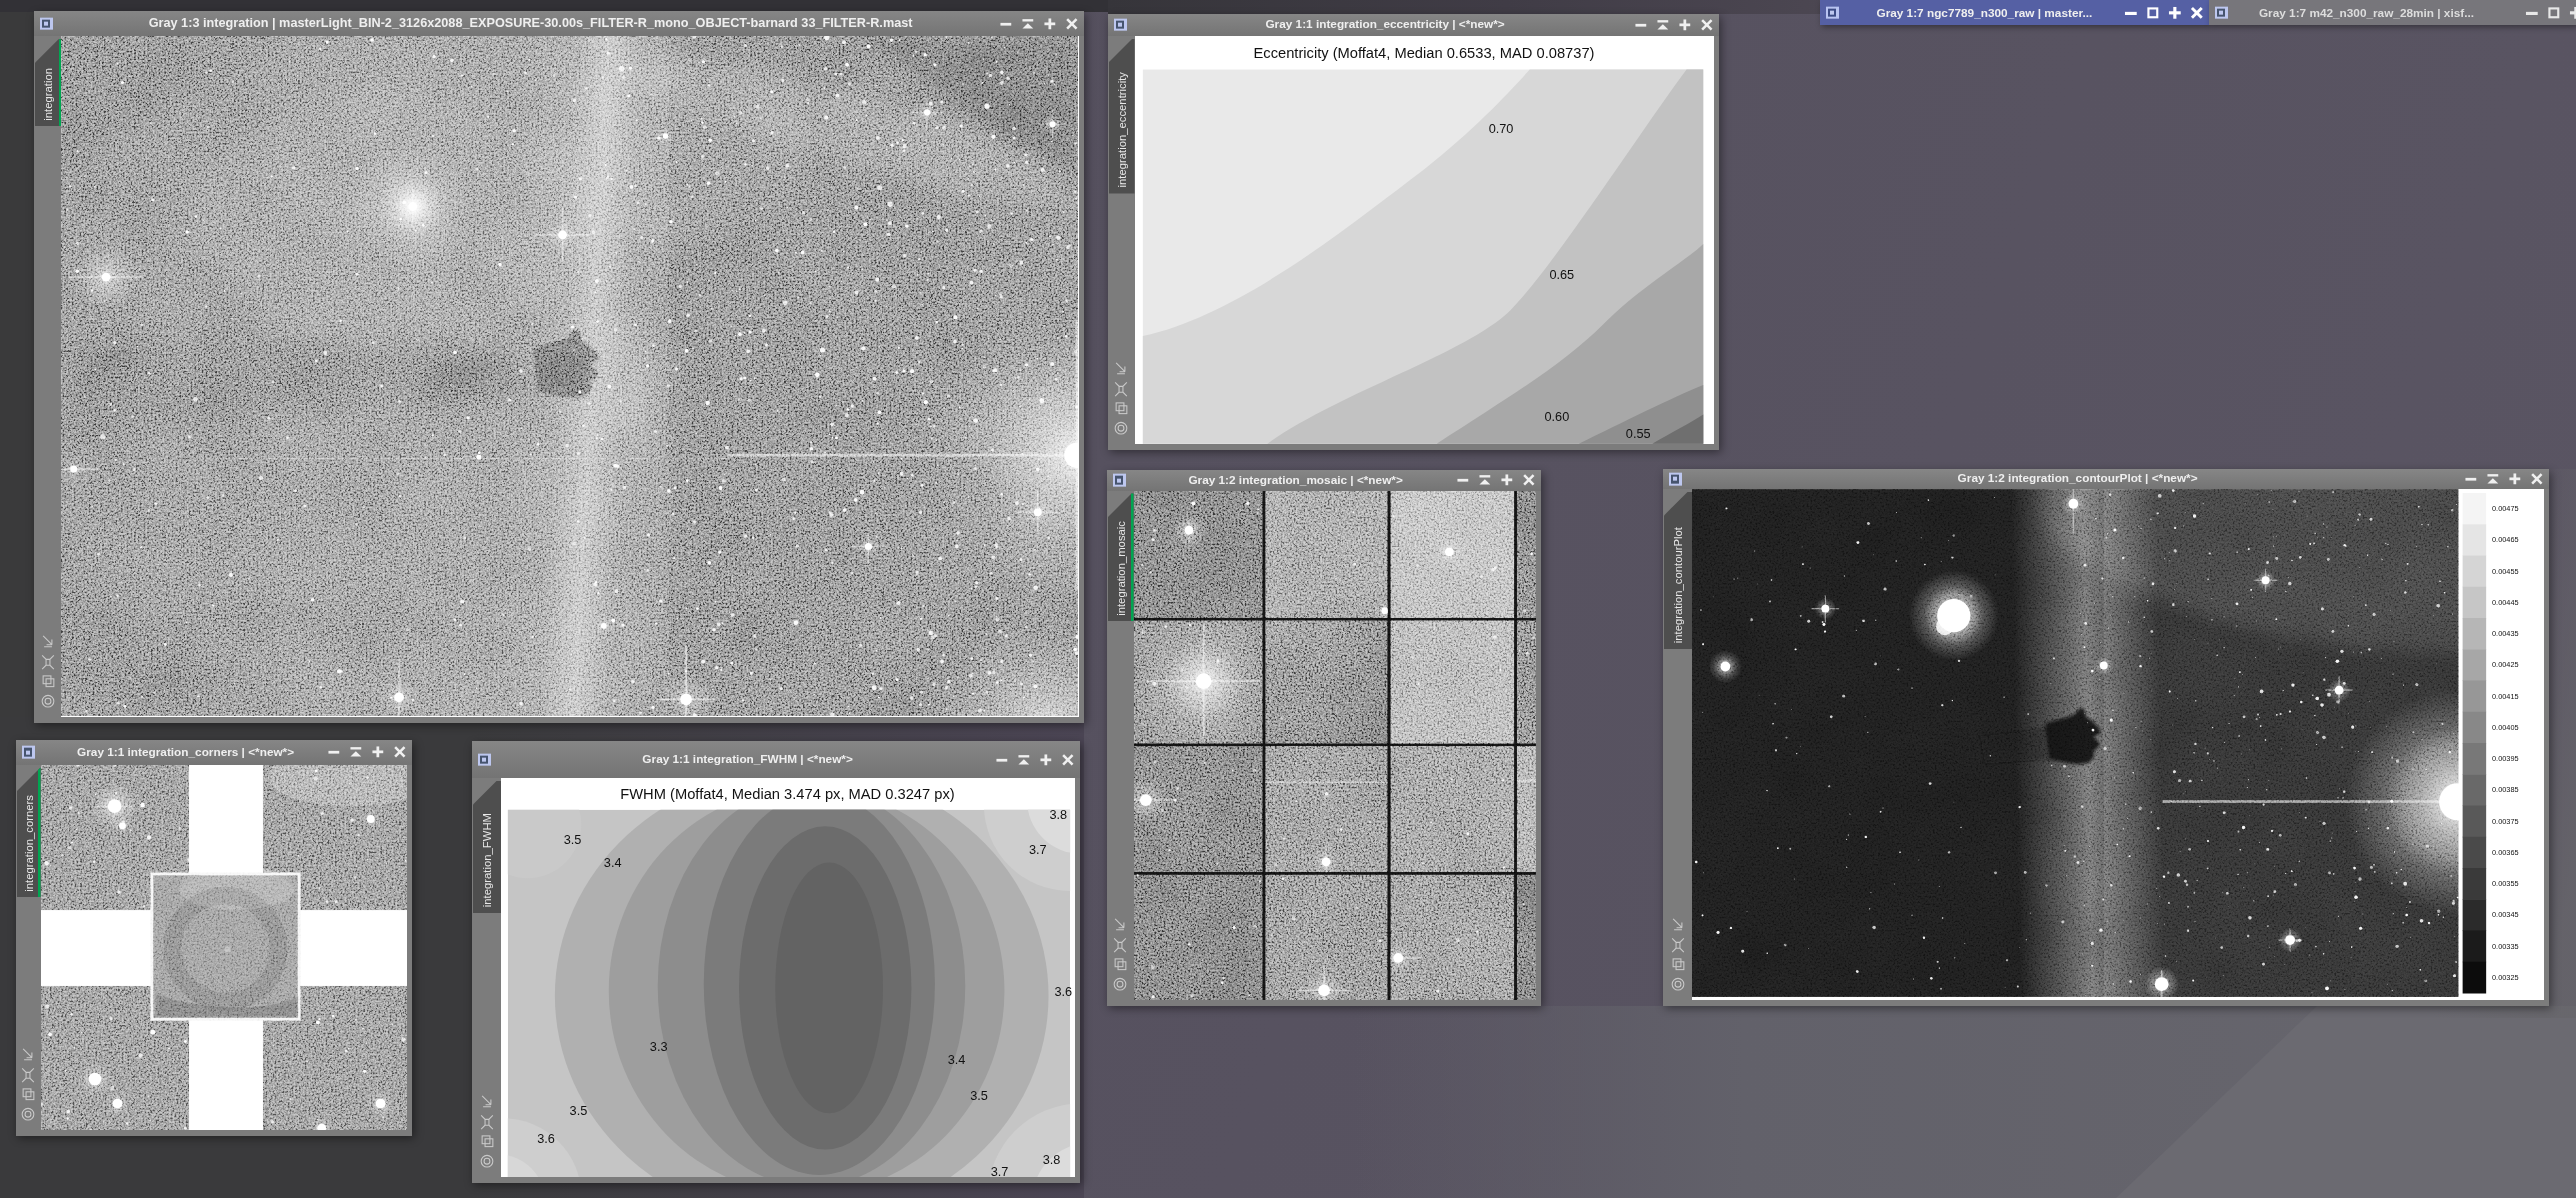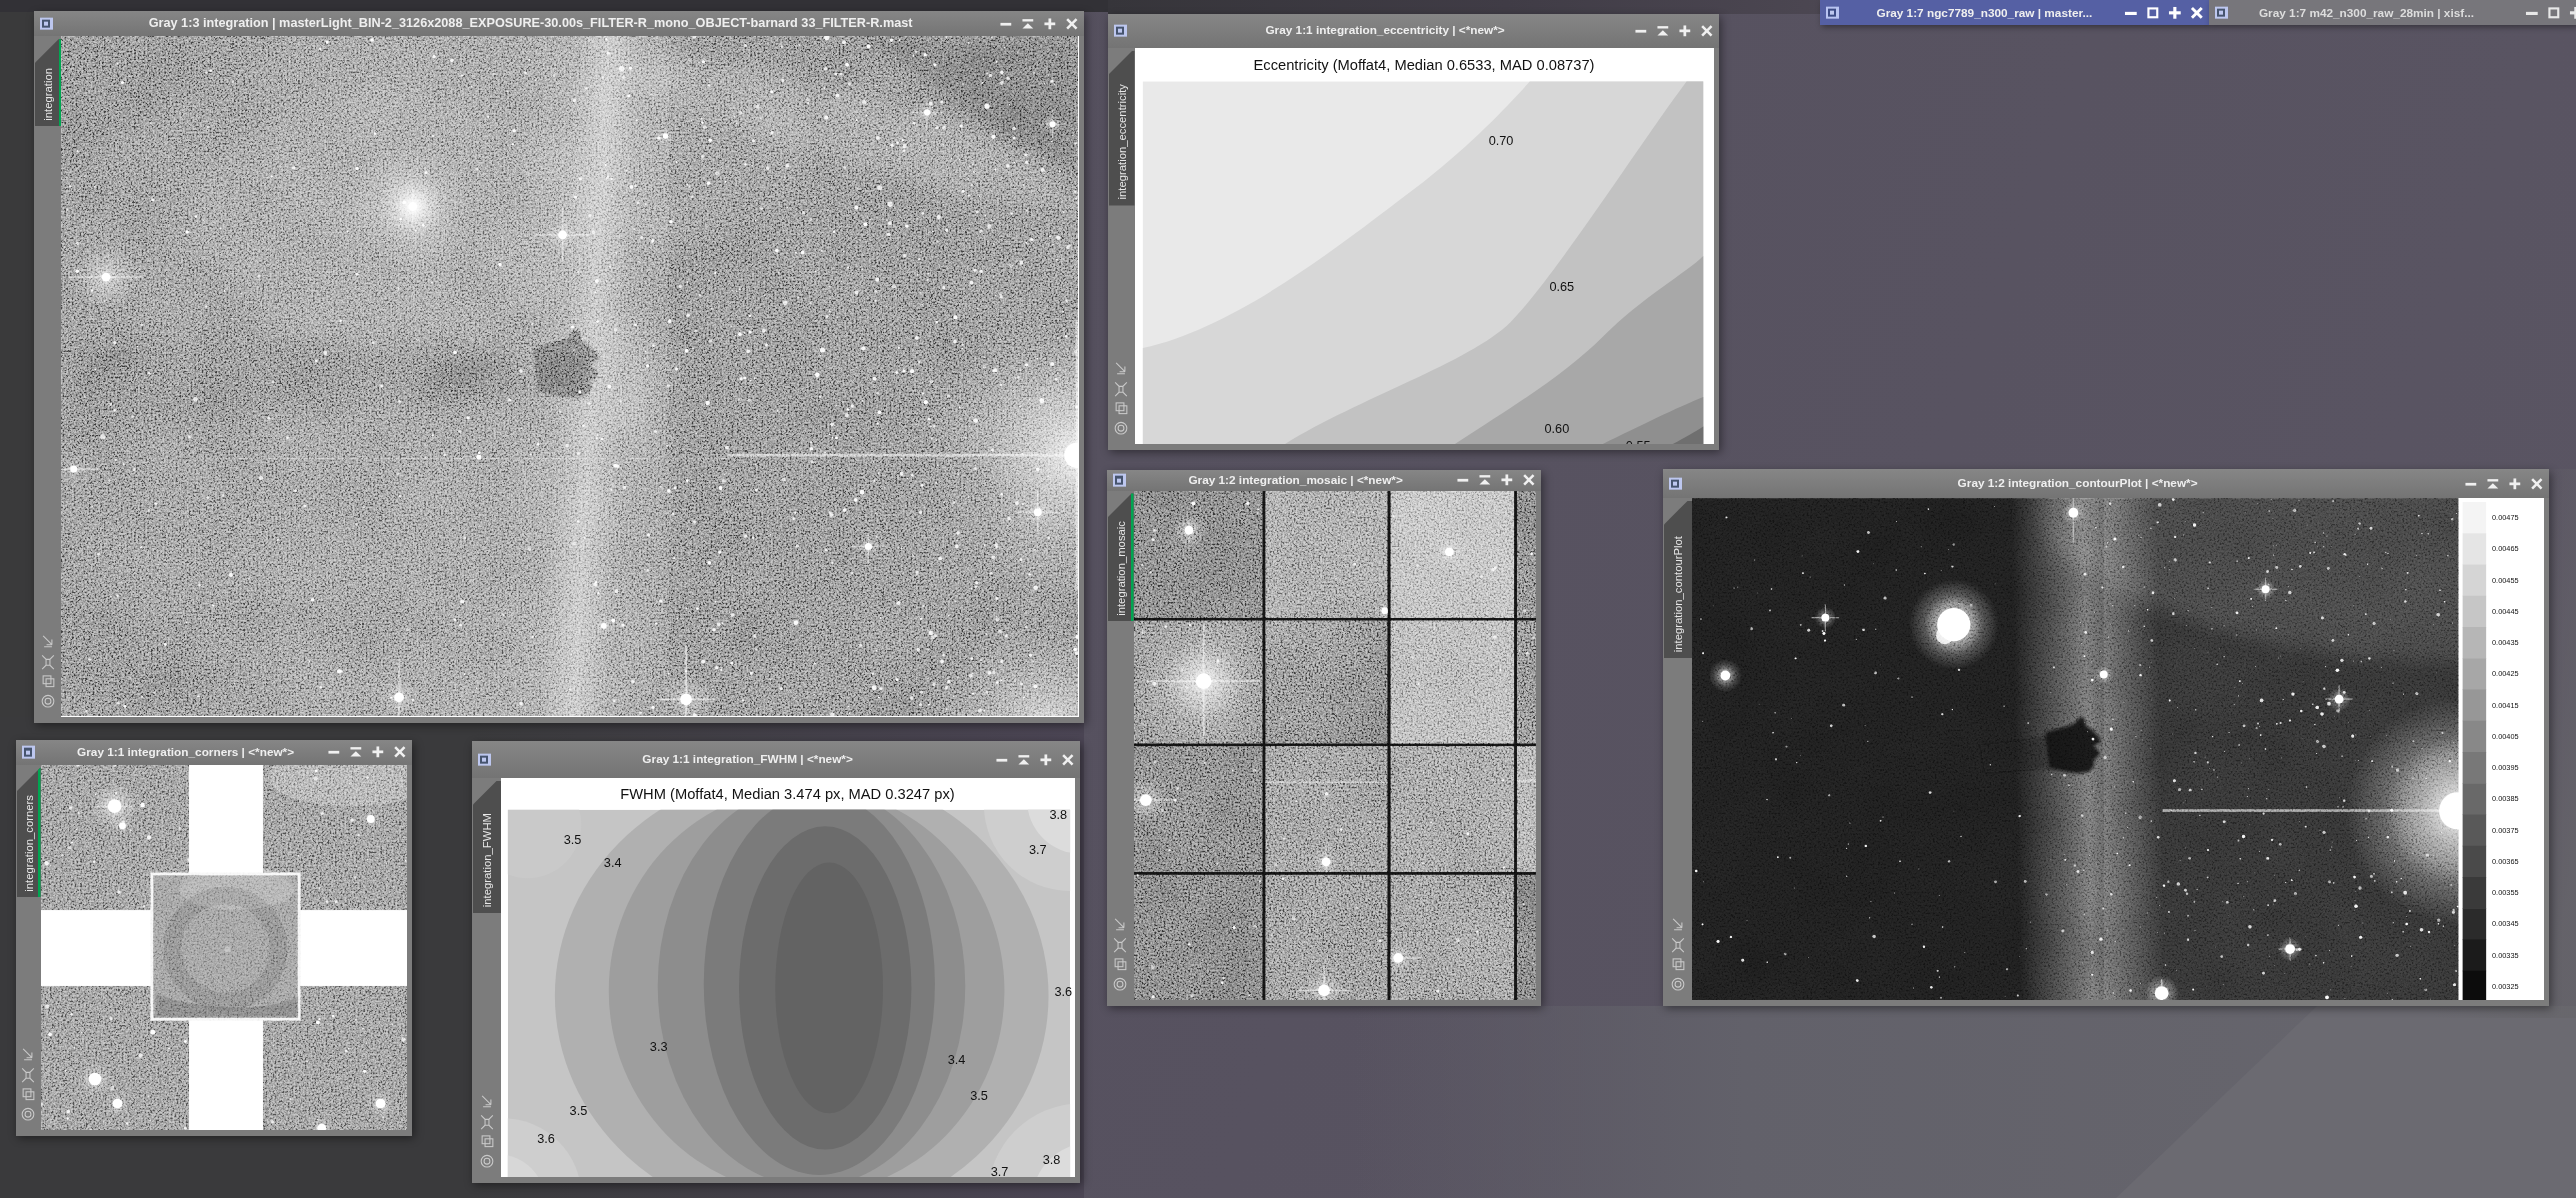--- a/index.html
+++ b/index.html
@@ -1252,21 +1252,21 @@
             <circle cx="469.5" cy="681.4" r="1.9" opacity="0.84"></circle>
             <circle cx="457.9" cy="371.6" r="1.7" opacity="0.83"></circle>
           </g>
           <rect width="1038" height="694" filter="url(#motm)" style="mix-blend-mode:overlay" opacity="0.12"></rect>
           <rect width="1038" height="694" filter="url(#grm)" style="mix-blend-mode:overlay" opacity="0.55"></rect>
         </svg>
       </div>
     </div>
   </div>
 <div class="win" style="left:1108px;top:13.7px;width:611px;height:436px">
-    <div class="tbar" style="height:34px">
+    <div class="tbar" style="height:22px">
       <span class="wicon">
         <span class="wicon2"></span>
       </span>
       <span class="ttext" style="font-size:11.8px;line-height:21.6px">Gray 1:1 integration_eccentricity | &lt;*new*&gt;</span>
       <div class="tbtns">
         <svg width="15.7" height="15.7" viewBox="0 0 16 16" fill="#f0f0f0">
           <rect x="2.5" y="7" width="11" height="2.8"></rect>
         </svg>
         <svg width="15.7" height="15.7" viewBox="0 0 16 16" fill="#f0f0f0">
           <rect x="2.5" y="3.2" width="11" height="2.4"></rect>
@@ -1756,21 +1756,21 @@
               <circle cx="27.3" cy="66.8" r="1.3" opacity="0.61"></circle>
             </g>
           </svg>
           <rect width="523" height="521" filter="url(#motz)" style="mix-blend-mode:overlay" opacity="0.12"></rect>
           <rect width="523" height="521" filter="url(#grz)" style="mix-blend-mode:overlay" opacity="0.55"></rect>
         </svg>
       </div>
     </div>
   </div>
 <div class="win" style="left:1663px;top:469px;width:886px;height:537px">
-    <div class="tbar" style="height:29px">
+    <div class="tbar" style="height:20px">
       <span class="wicon">
         <span class="wicon2"></span>
       </span>
       <span class="ttext" style="font-size:11.8px;line-height:23.5px">Gray 1:2 integration_contourPlot | &lt;*new*&gt;</span>
       <div class="tbtns">
         <svg width="15.7" height="15.7" viewBox="0 0 16 16" fill="#f0f0f0">
           <rect x="2.5" y="7" width="11" height="2.8"></rect>
         </svg>
         <svg width="15.7" height="15.7" viewBox="0 0 16 16" fill="#f0f0f0">
           <rect x="2.5" y="3.2" width="11" height="2.4"></rect>

